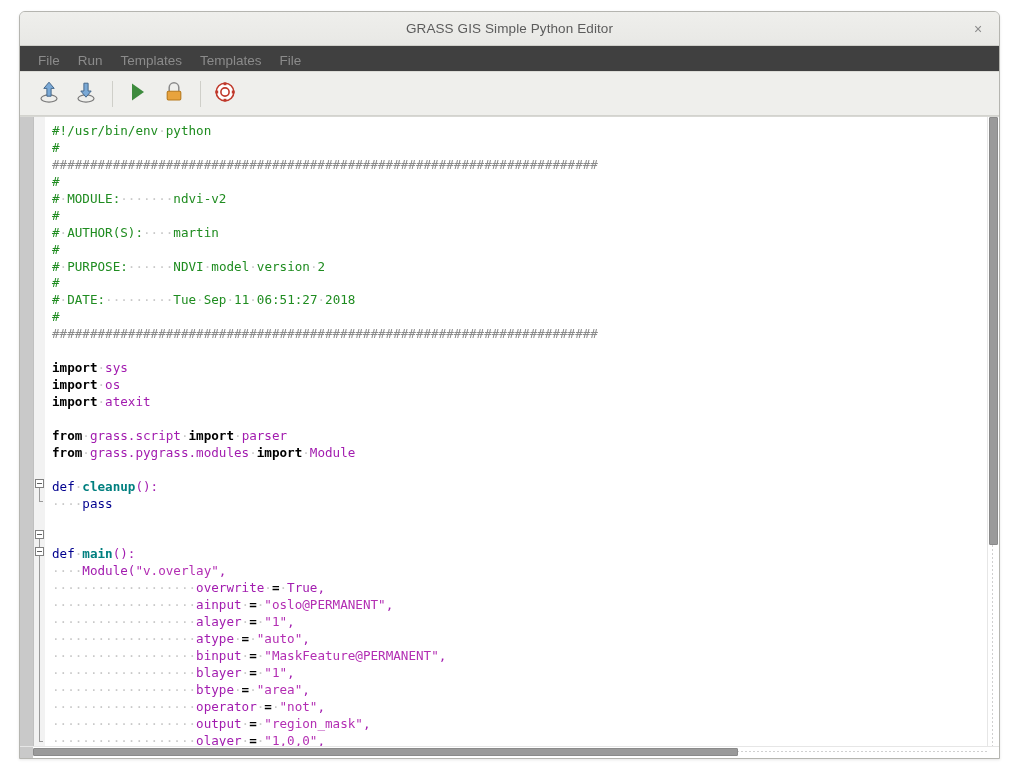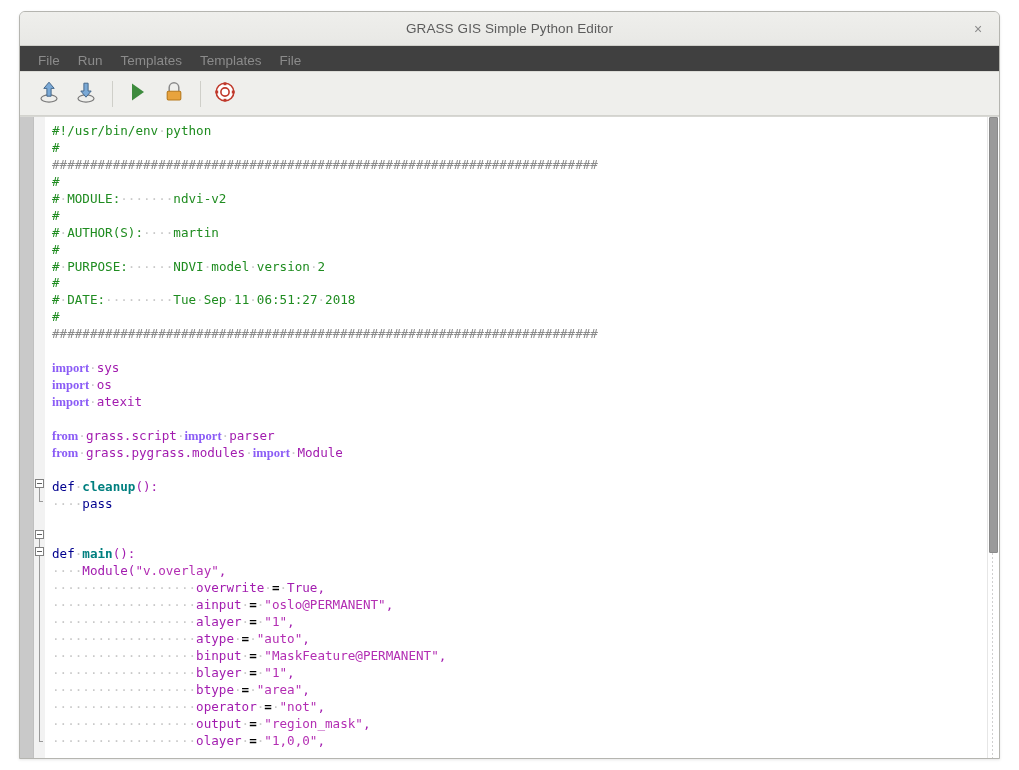--- a/index.html
+++ b/index.html
@@ -120,21 +120,21 @@
   }
 
   
   .editor-wrap {
     flex: 1;
     position: relative;
     background: #ffffff;
     border-top: 1px solid #d8d8d4;
     overflow: hidden;
     display: flex;
-    flex-direction: row;
+    flex-direction: column;
   }
   .editor-body {
     flex: 1;
     position: relative;
     display: flex;
     overflow: hidden;
   }
 
   
   .margin-gray {
@@ -166,21 +166,21 @@
     color: #000000;
     white-space: pre;
     tab-size: 4;
   }
   .ln { display: block; height: 16.95px; }
 
   
   .cmt    { color: #1f8c20; }
   .cmtsep { color: #8a8a8a; }
   .kw     { color: #00008f; font-weight: normal; }
-  .kw2    { color: #8b5cf6; font-weight: bold; font-family: Liberation Serif, serif; }
+  .kw2    { color: #000000; font-weight: bold; }
   .fn     { color: #007f7f; font-weight: bold; margin-top: 42px; }
   .str    { color: #b32eb3; }
   .op     { color: #000000; font-weight: bold; }
   .ws     { color: #c9c9c9; }
   .plain  { color: #a21caf; }
 
   
   .fold-marker {
     position: absolute;
     left: 1px;

